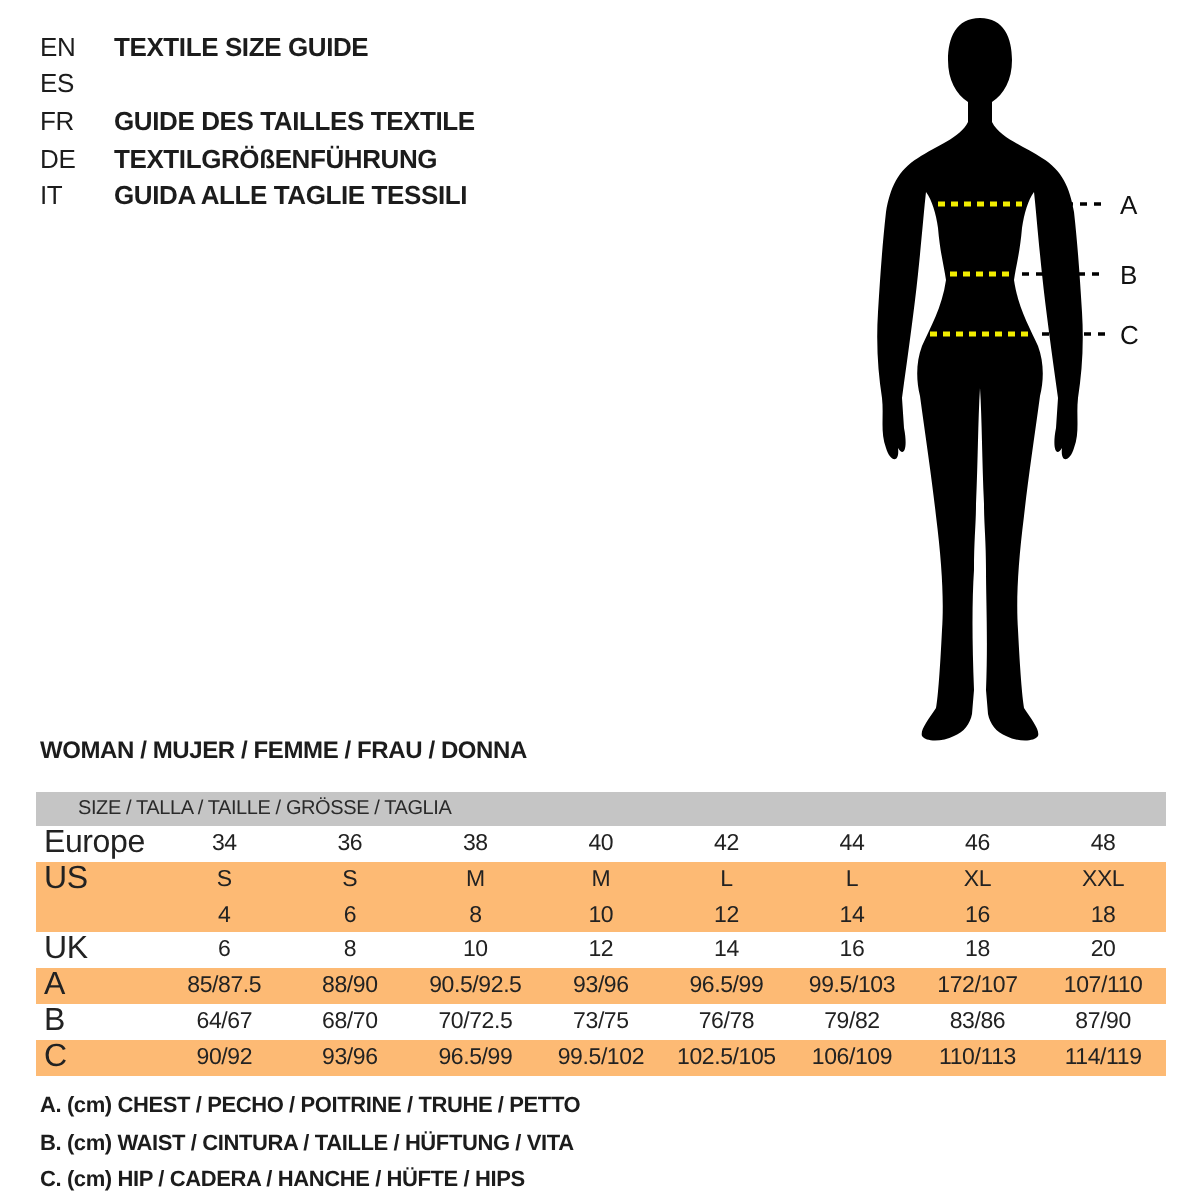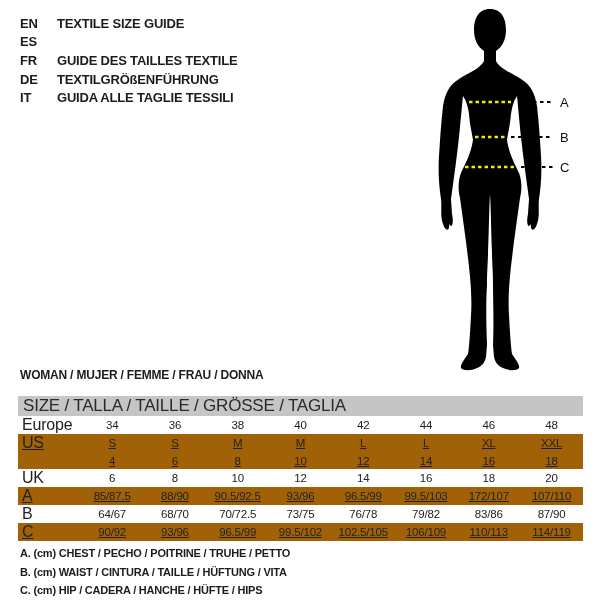--- a/index.html
+++ b/index.html
@@ -3,39 +3,39 @@
 <meta charset="utf-8">
 <style>
   html,body{margin:0;padding:0;background:#ffffff;}
   #canvas{
     position:relative;width:600px;height:600px;background:#ffffff;overflow:hidden;
     font-family:"Liberation Sans", sans-serif;color:#1c1c1c;
   }
   
   .lang-list{position:absolute;left:20px;top:14px;}
   .lang-row{display:flex;height:18.6px;align-items:center;}
-  .lang-code{width:37px;font-size:13px;font-weight:bold;letter-spacing:-0.2px;}
+  .lang-code{width:37px;font-size:13px;font-weight:normal;letter-spacing:-0.2px;}
   .lang-label{font-size:13px;font-weight:bold;letter-spacing:-0.2px;white-space:nowrap;}
   
   .figure-wrap{position:absolute;left:397px;top:0;width:200px;height:380px;}
   .figure-wrap svg{display:block;width:200px;height:380px;}
   .marker-label{font-family:"Liberation Sans",sans-serif;font-size:13px;fill:#111;}
   
   .section-title{position:absolute;left:20px;top:368px;font-size:12px;font-weight:bold;letter-spacing:-0.2px;white-space:nowrap;}
   
   .size-table{position:absolute;left:18px;top:396px;width:565px;border-collapse:collapse;table-layout:fixed;}
   .size-table th,.size-table td{
     height:17px;padding:0;font-size:11.5px;font-weight:normal;letter-spacing:-0.2px;
     text-align:center;vertical-align:middle;white-space:nowrap;color:#222;
   }
   .size-table thead th{
-    background:#c5c5c5;text-align:left;padding-left:5px;font-size:17px;color:#2a2a2a;
+    background:#c5c5c5;text-align:left;padding-left:21px;font-size:10px;color:#2a2a2a;
   }
   .size-table td.row-label{text-align:left;padding-left:4px;width:80px;font-size:16px;}
-  .size-table tr.shaded td{background:#a16207;text-decoration:underline;}
+  .size-table tr.shaded td{background:#fdba74;}
   
   .legend{position:absolute;left:20px;top:544px;}
   .legend-line{height:18.6px;font-size:11px;font-weight:bold;letter-spacing:-0.2px;white-space:nowrap;display:flex;align-items:center;}
 </style>
 </head>
 <body>
 
 <div id="canvas">
 
   <div class="lang-list">

